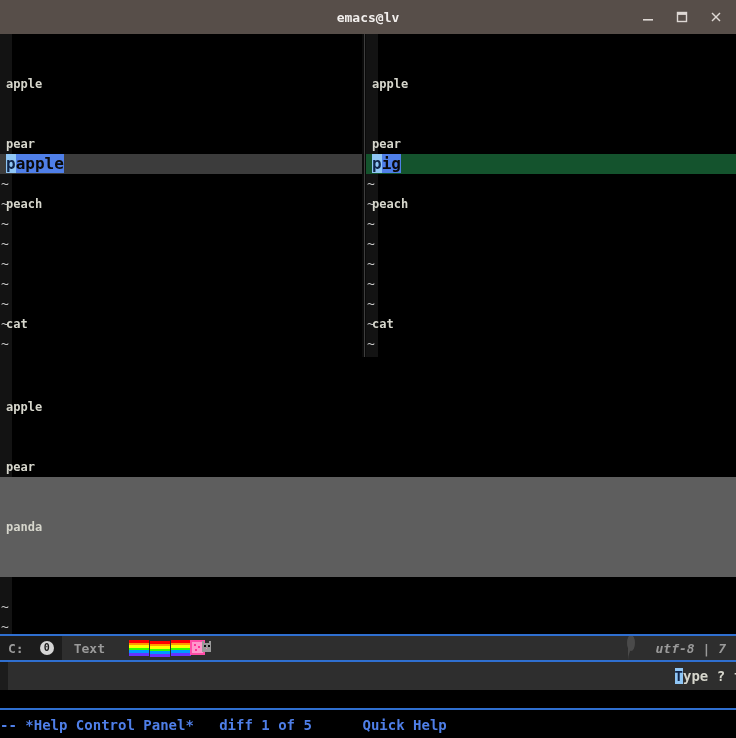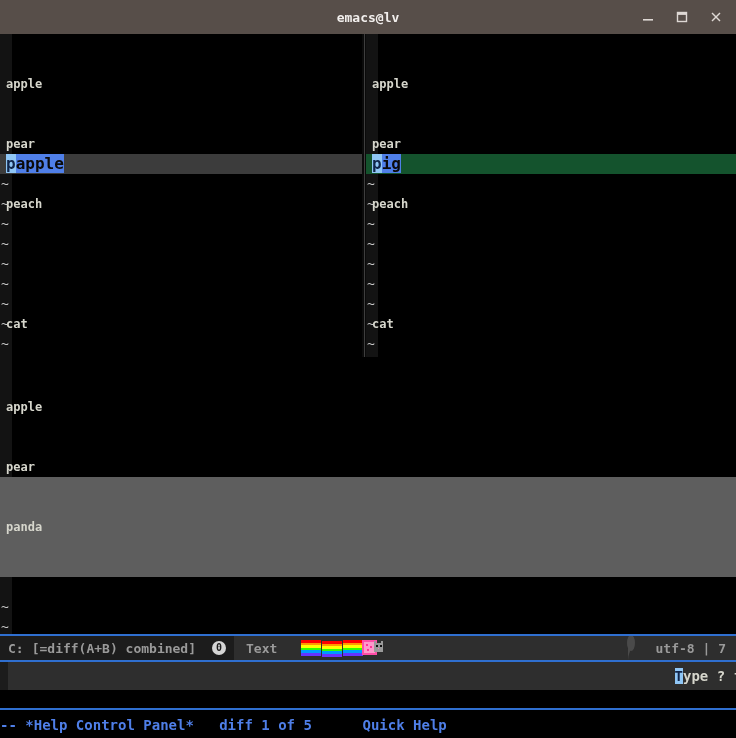--- a/index.html
+++ b/index.html
@@ -230,20 +230,21 @@
     padding-left: 10px;
   }
   .mlc-right {
     margin-left: auto;
     display: flex;
     align-items: center;
     height: 100%;
     color: #9a9a9a;
     padding-right: 4px;
     gap: 0;
+    font-style: italic;
   }
   .curve-sep {
     width: 22px;
     height: 100%;
     position: relative;
     overflow: hidden;
   }
   .mlc-coding {
     padding: 0 6px 0 10px;
     letter-spacing: 0px;
@@ -432,21 +433,20 @@
       <div class="line">panda</div>
       
       
       
     </div>
   </div>
 
   <div class="modeline-c">
     <div class="mlc-dark">
       <span>C:</span>
-      <span style="margin-left:-8px;">[=diff(A+B) combined]</span>
       <span class="mlc-badge">0</span>
     </div>
     <div class="mlc-mid">Text</div>
     <div class="nyan">
       <svg width="86" height="22" viewBox="0 0 86 22" aria-hidden="true" shape-rendering="crispEdges">
         <rect x="0" y="0" width="86" height="22" fill="#2e2e2e"></rect>
 
         <g>
           <rect x="2" y="3" width="20" height="2.6" fill="#ff0000"></rect>
           <rect x="2" y="5.6" width="20" height="2.6" fill="#ff9900"></rect>

